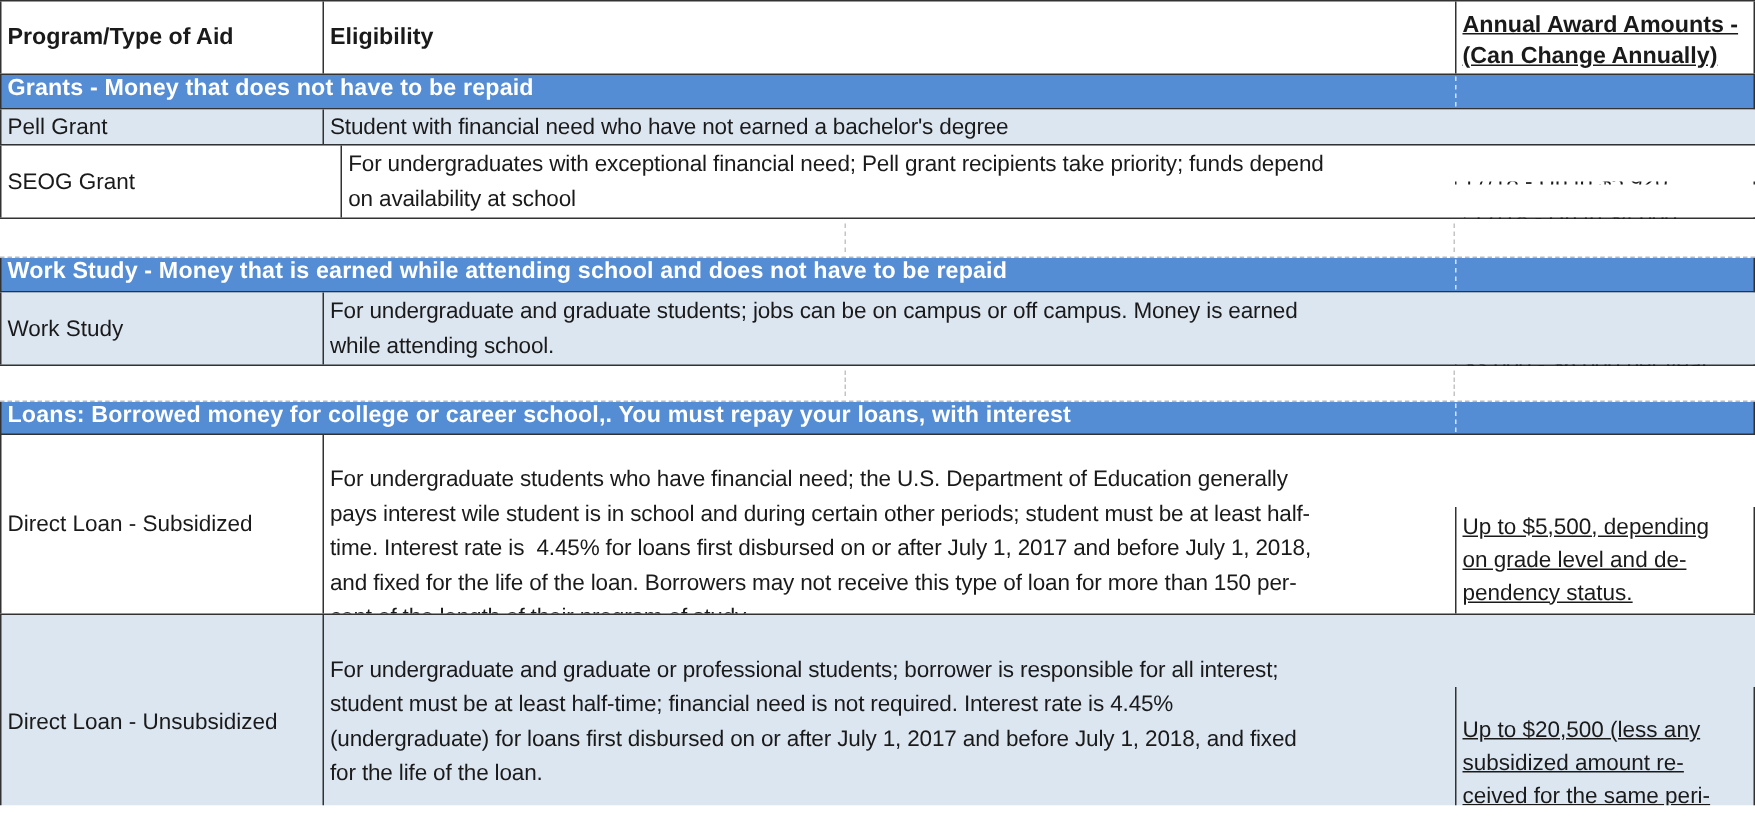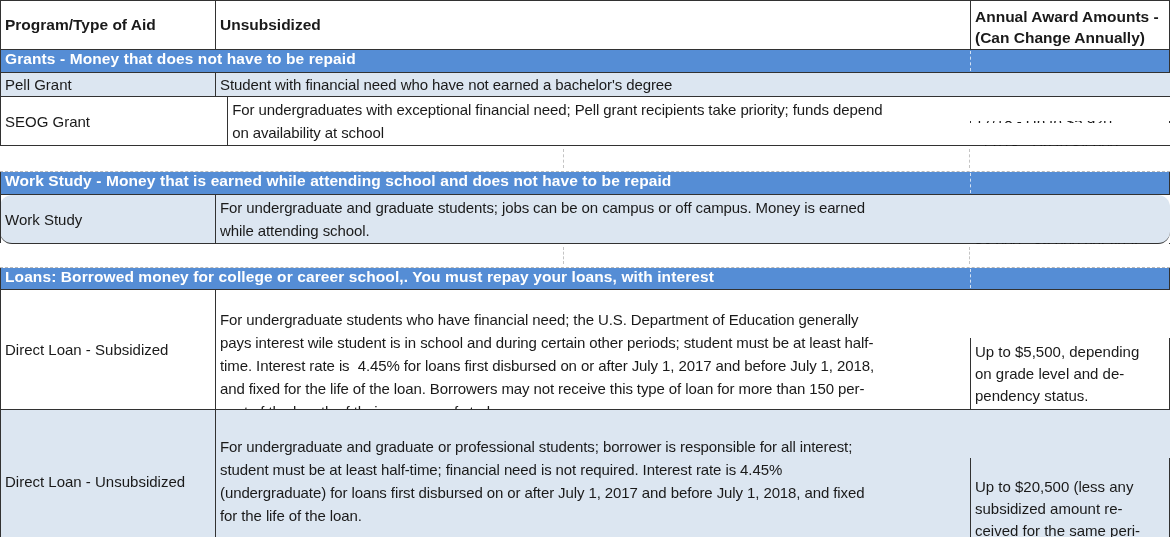--- a/index.html
+++ b/index.html
@@ -4,21 +4,21 @@
 <style>
   html,body{margin:0;padding:0;background:#ffffff;}
   .aid-table{
     width:1170px;height:537px;position:relative;background:#ffffff;
     font-family:"Liberation Sans",sans-serif;color:#1a1a1a;overflow:hidden;
   }
   .row{display:flex;box-sizing:border-box;position:relative;}
   .cell{box-sizing:border-box;overflow:hidden;padding:1px 4px;}
   .c1{width:215px;}
   .c2{width:755px;}
-  .c3{width:200px;}
+  .c3{width:200px;text-decoration:underline;}
   .grid .cell{border-left:1px solid #323232;}
   .grid .cell:last-child{border-right:1px solid #323232;}
   .grid{border-bottom:1px solid #323232;}
   .header-row{height:50px;border-top:1px solid #323232;background:#ffffff;}
   .col-head{font-weight:bold;font-size:15.5px;}
   .vc{display:flex;align-items:center;}
   .vt{display:flex;align-items:flex-start;}
   .pre{white-space:pre-wrap;}
   .head3{line-height:21px;padding-top:4px;}
   .section-bar{
@@ -39,21 +39,21 @@
 </head>
 <body>
 
 <div class="aid-table">
 
   <div class="row grid header-row">
     <div class="cell c1 vc col-head">
       <span>Program/Type of Aid</span>
     </div>
     <div class="cell c2 vc col-head">
-      <span>Unsubsidized</span>
+      <span>Eligibility</span>
     </div>
     <div class="cell c3 vt col-head">
       <span class="pre head3">Annual Award Amounts -
 (Can Change Annually)</span>
     </div>
   </div>
 
   <div class="section-bar">
     <span>Grants - Money that does not have to be repaid</span>
     <span class="bar-divider"></span>
@@ -87,21 +87,21 @@
   <div class="spacer" style="height:26px;">
     <span class="vdash" style="left:563px;"></span>
     <span class="vdash" style="left:969px;"></span>
   </div>
 
   <div class="section-bar">
     <span>Work Study - Money that is earned while attending school and does not have to be repaid</span>
     <span class="bar-divider"></span>
   </div>
 
-  <div class="row grid band" style="height:49px;border-radius:12px;">
+  <div class="row grid band" style="height:49px;">
     <div class="cell c1 vc prog-text">
       <span>Work Study</span>
     </div>
     <div class="cell c2 vc elig-text">
       <span class="pre">For undergraduate and graduate students; jobs can be on campus or off campus. Money is earned
 while attending school.</span>
     </div>
     <div class="cell c3 vc award-text">
       <span>$3,000 - $6,000 per year</span>
     </div>

